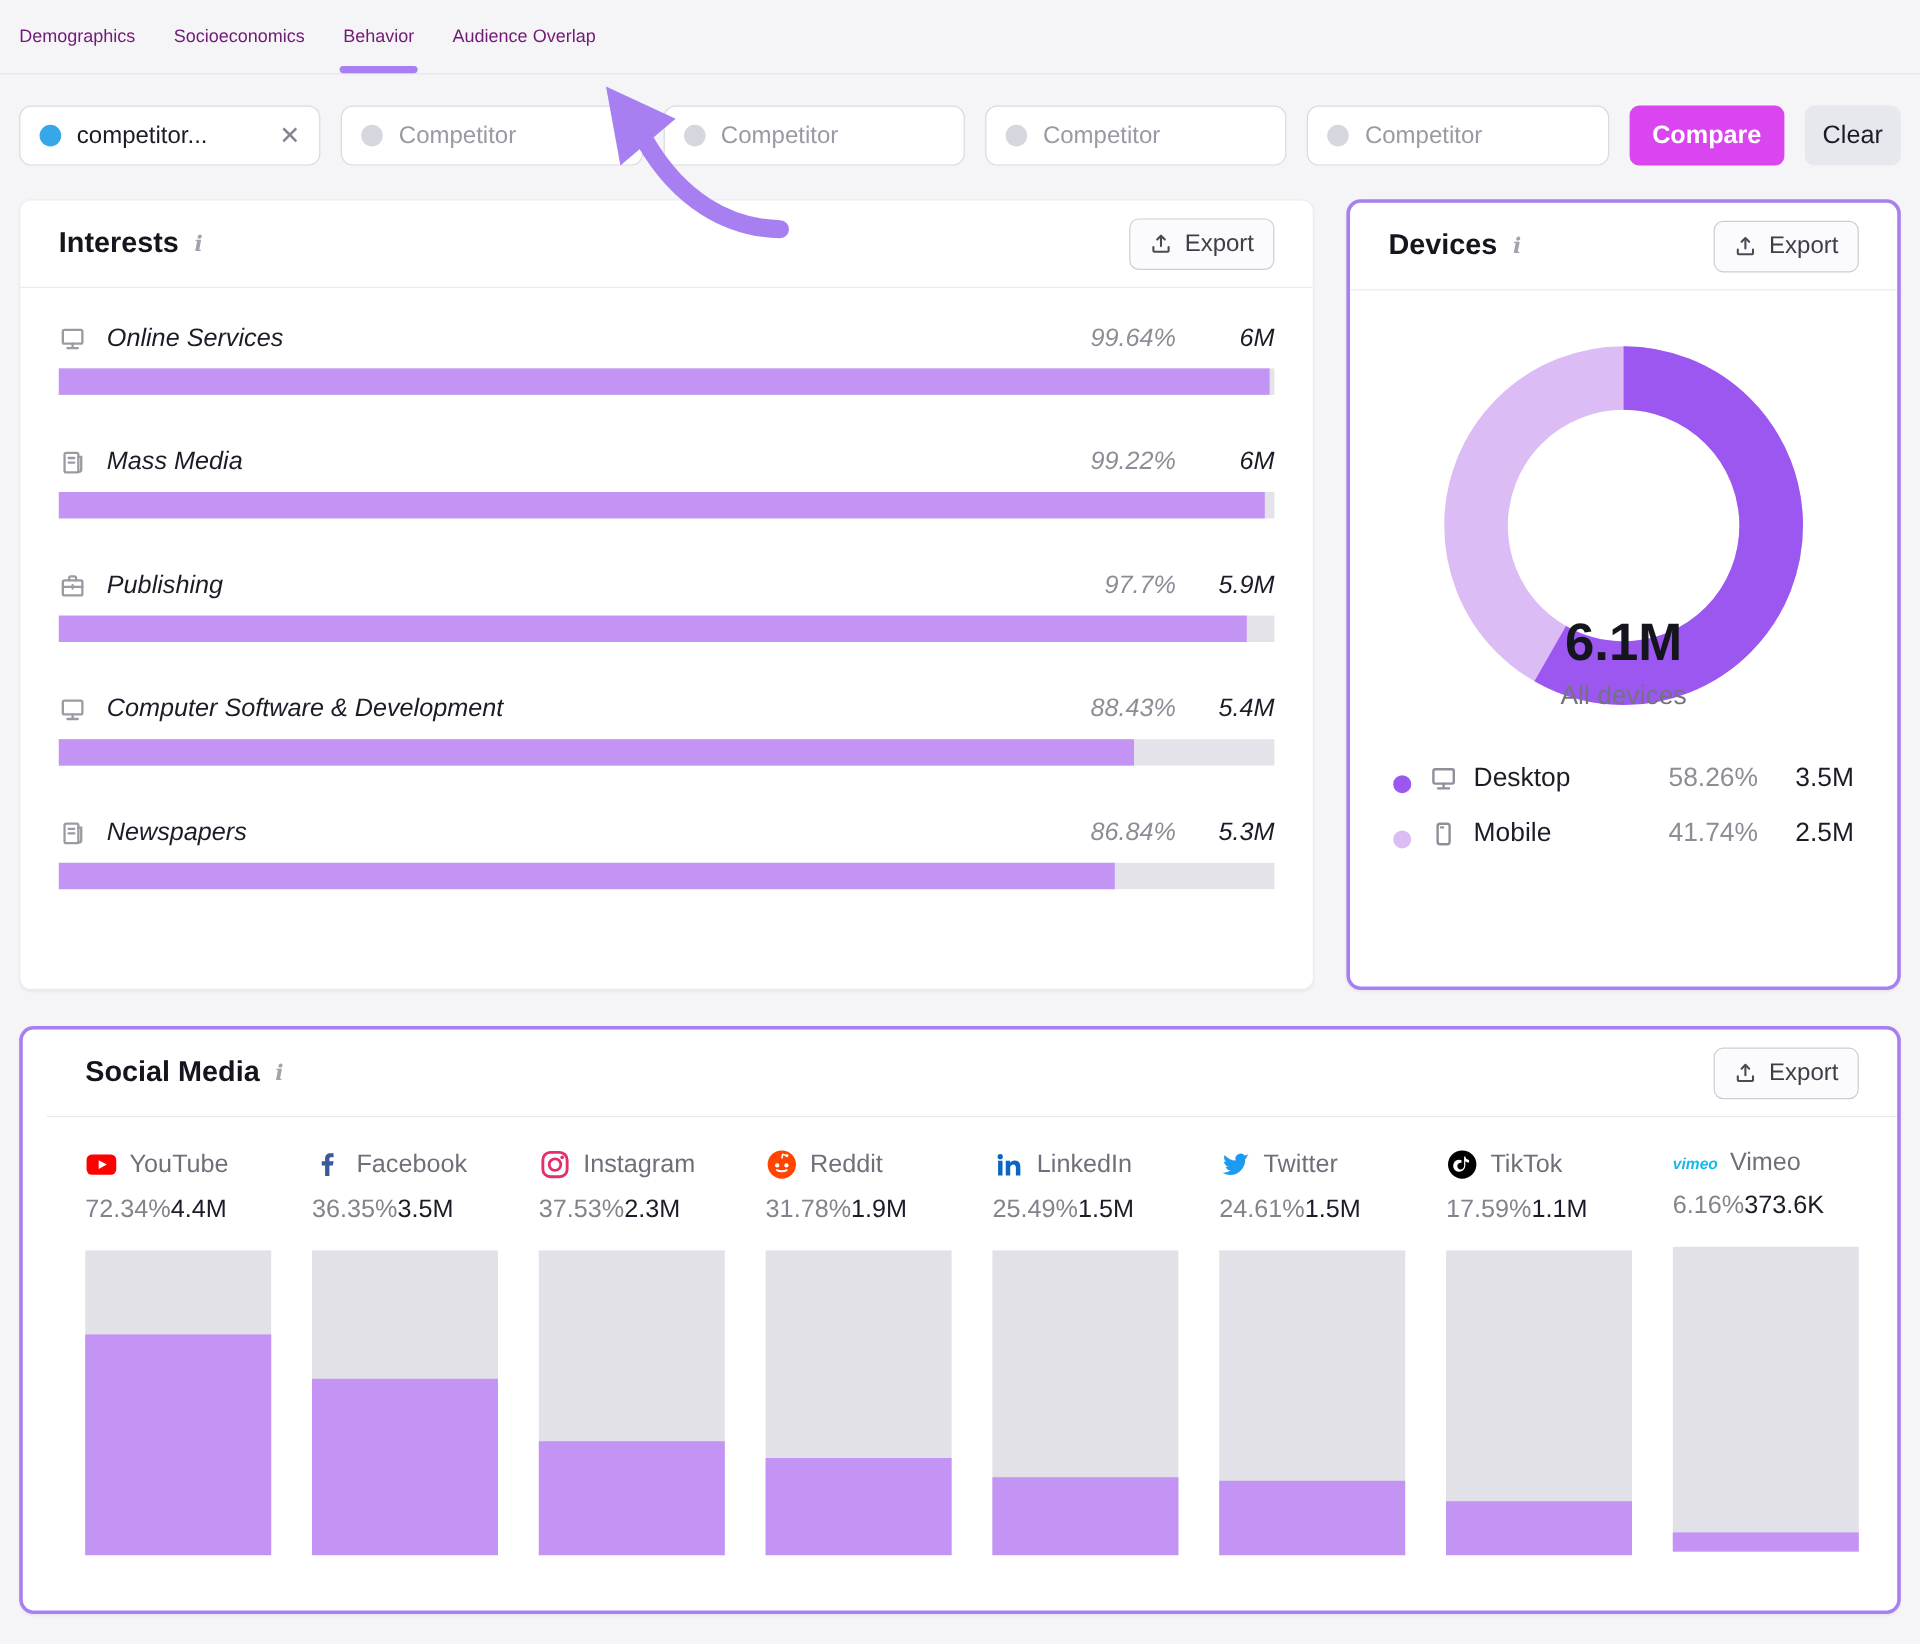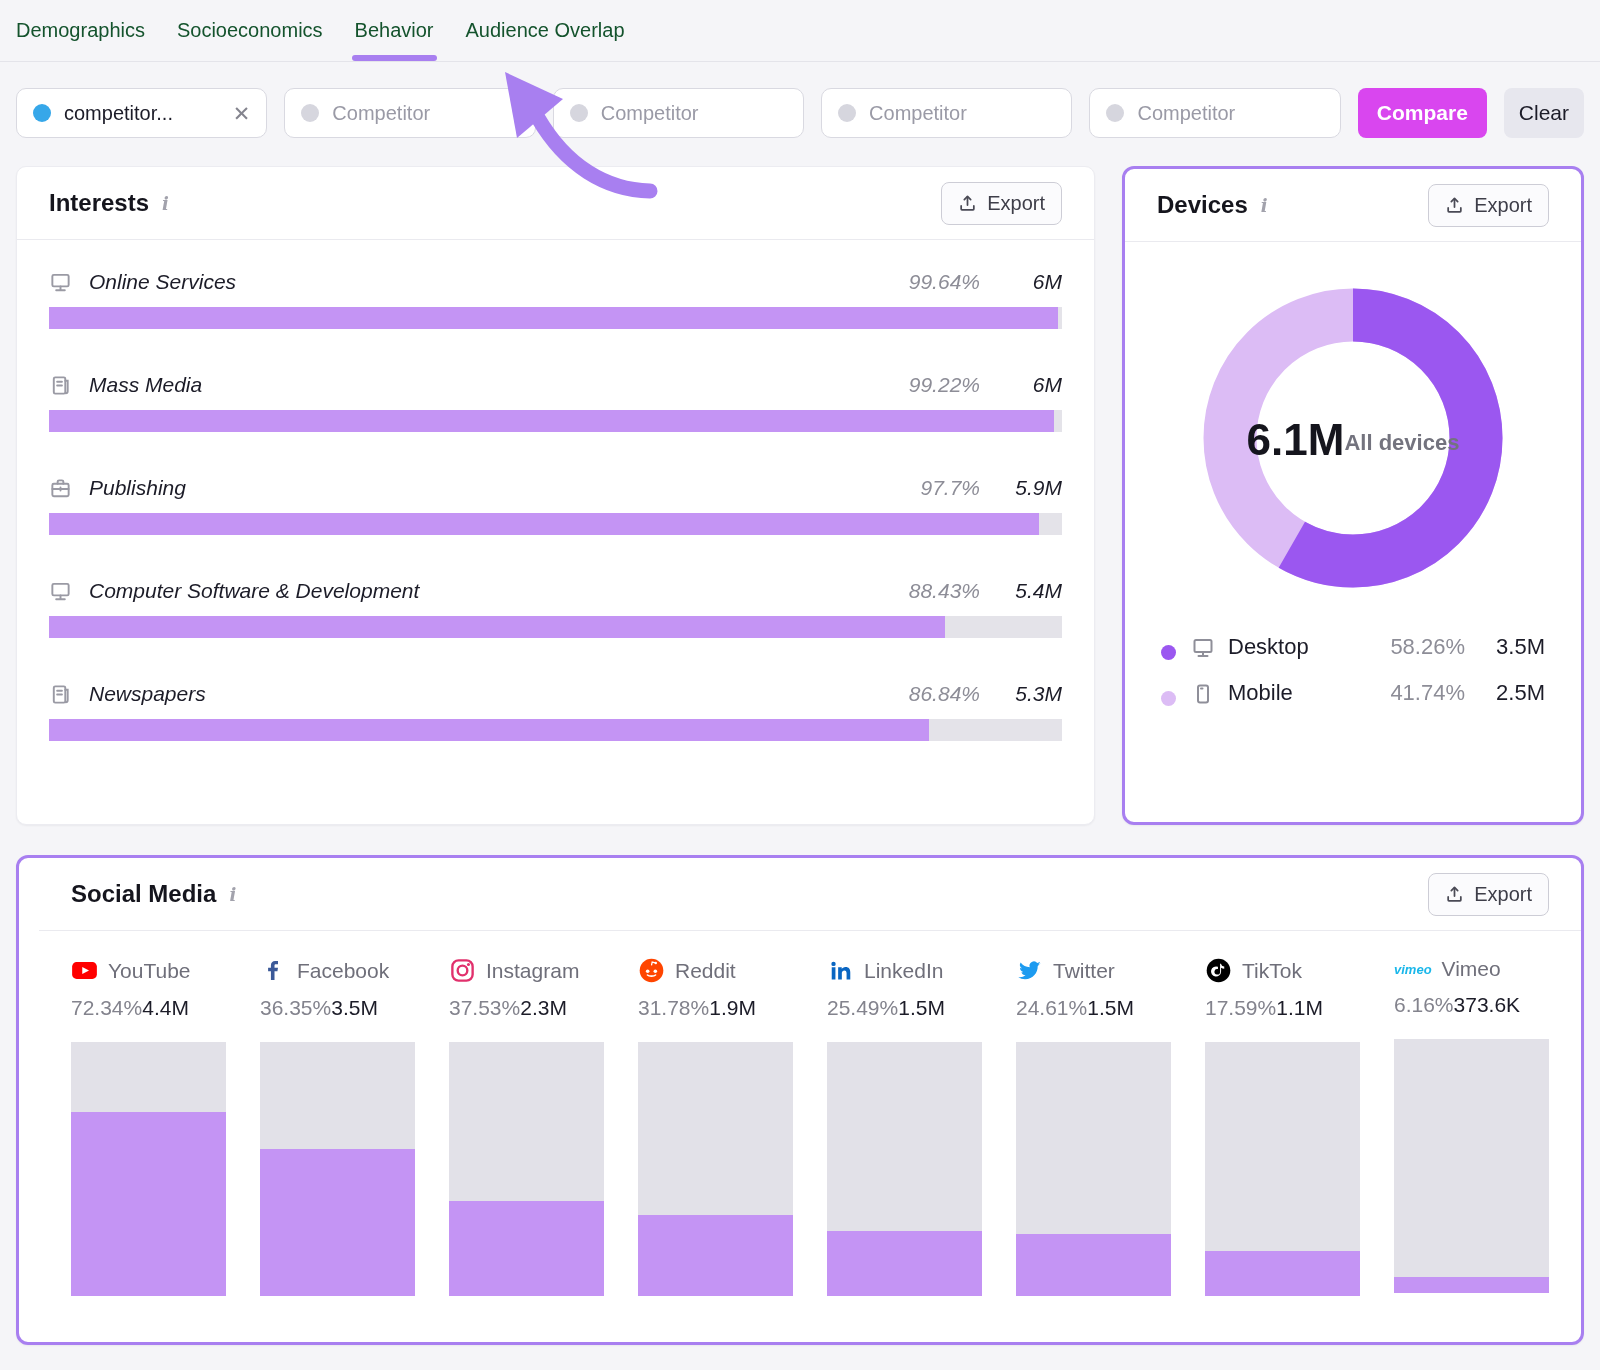--- a/index.html
+++ b/index.html
@@ -2,21 +2,21 @@
 <html><head>
 <meta charset="utf-8">
 <style>
   * { box-sizing: border-box; }
   body { margin:0; background:#f5f5f8; font-family:"Liberation Sans", sans-serif; color:#1c1c28; }
   .page { position:relative; width:1600px; height:1370px; overflow:hidden; }
 
   
   .nav { display:flex; gap:32px; padding:0 16px; height:62px; align-items:center;
          border-bottom:1px solid #e4e4ea; }
-  .tab { font-size:20px; color:#14532d; position:relative; height:100%;
+  .tab { font-size:15px; color:#701a75; position:relative; height:100%;
          display:flex; align-items:center; cursor:pointer; white-space:nowrap; }
   .tab.active::after { content:""; position:absolute; left:-3px; right:-3px; bottom:0;
          height:6px; background:#a87ff0; border-radius:3px; }
 
   
   .filters { display:flex; align-items:center; gap:17px; padding:26px 16px 0; }
   .chip { flex:1; height:50px; background:#fff; border:1px solid #d9d9e1; border-radius:10px;
           display:flex; align-items:center; gap:13px; padding:0 16px; cursor:pointer; }
   .dot { width:18px; height:18px; border-radius:50%; background:#d6d6de; flex:none; }
   .chip-label { font-size:20px; color:#1c1c28; flex:1; white-space:nowrap; overflow:hidden; }
@@ -51,24 +51,24 @@
   .i-icon { color:#9a9aa4; margin-right:17px; display:flex; }
   .i-label { font-size:21px; color:#1c1c28; }
   .i-pct { margin-left:auto; color:#8d8d97; font-size:21px; }
   .i-val { min-width:58px; text-align:right; font-size:21px; margin-left:24px; color:#1c1c28; }
   .i-bar { height:22px; background:#e4e3e9; }
   .i-fill { height:100%; }
 
   
   .devices { width:462px; flex:none; height:659px; }
   .donut-wrap { position:relative; width:300px; margin:46px auto 0; }
-  .donut-center { position:absolute; inset:0; display:flex; flex-direction:row;
-          align-items:center; justify-content:center; }
+  .donut-center { position:absolute; inset:0; display:flex; flex-direction:column;
+          align-items:center; justify-content:flex-end; }
   .donut-big { font-size:44px; font-weight:bold; color:#15151d; }
-  .donut-sub { font-size:22px; color:#73737e; margin-top:6px;font-weight:bold; }
+  .donut-sub { font-size:22px; color:#73737e; margin-top:6px; }
   .legend { margin:42px 36px 0; }
   .leg-row { display:flex; align-items:flex-end; margin-bottom:20px; }
   .leg-dot { width:15px; height:15px; border-radius:50%; margin-right:15px; flex:none; }
   .leg-icon { color:#8f8f99; margin-right:13px; display:flex; }
   .leg-label { font-size:22px; }
   .leg-pct { margin-left:auto; color:#8d8d97; font-size:22px; }
   .leg-val { min-width:64px; text-align:right; font-size:22px; margin-left:16px; }
 
   
   .social { margin:30px 16px 0; height:490px;padding-left:20px; }

